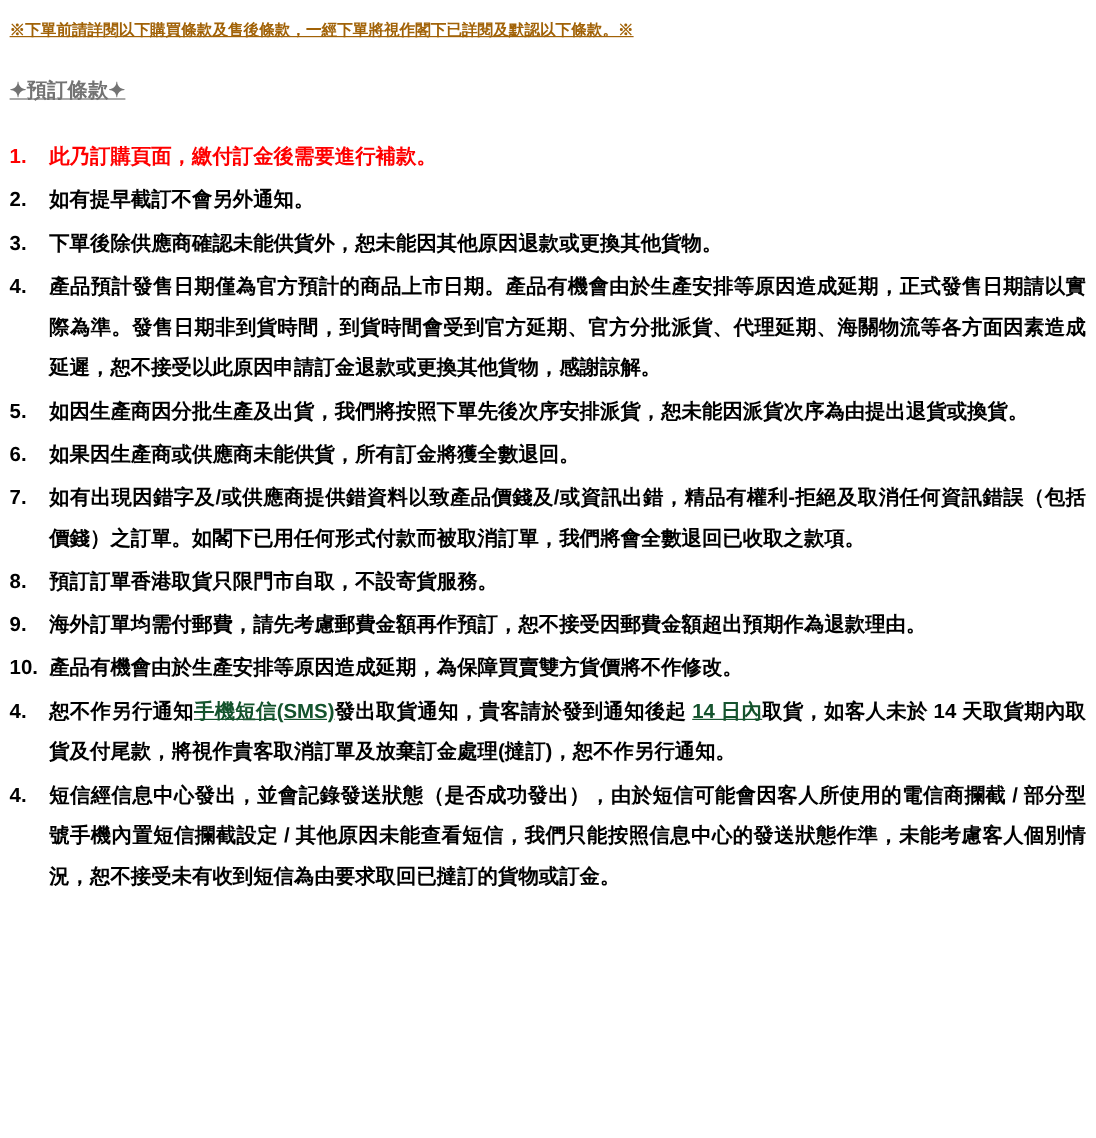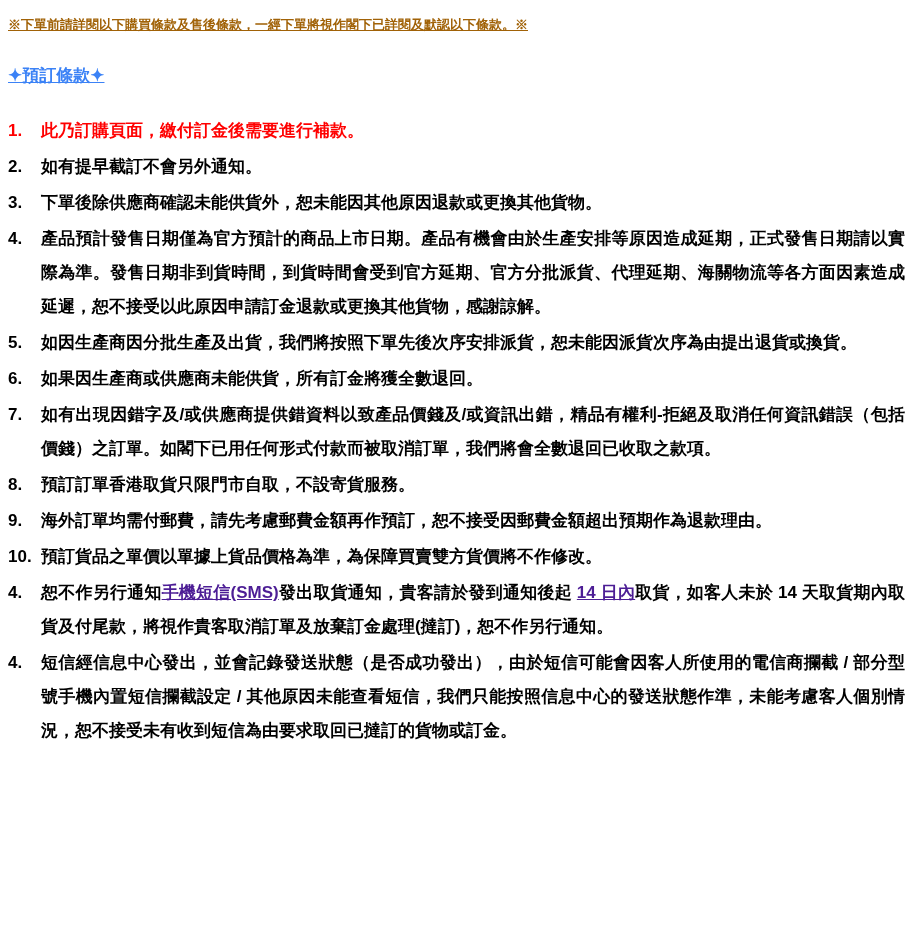--- a/index.html
+++ b/index.html
@@ -18,21 +18,21 @@
     font-size: 17px;
   }
   .notice {
     color: #a16207;
     text-decoration: underline;
     font-size: 13px;
     line-height: 26px;
     margin: 0 0 26px 0;
   }
   .section-title {
-    color: #3b82f6;
+    color: #737373;
     text-decoration: underline;
     font-size: 17px;
     line-height: 24px;
     margin: 0 0 26px 0;
   }
   ol.terms {
     list-style: none;
     margin: 0;
     padding: 0;
   }
@@ -47,21 +47,21 @@
     white-space: nowrap;
   }
   .txt {
     flex: 1;
     text-align: justify;
   }
   .red {
     color: #ff0000;
   }
   .red-underline {
-    color: #4c1d95;
+    color: #14532d;
     text-decoration: underline;
   }
   .link {
     color: #0000ee;
     text-decoration: underline;
     cursor: pointer;
   }
 </style>
 </head>
 <body>
@@ -114,21 +114,21 @@
       <span class="txt">預訂訂單香港取貨只限門市自取，不設寄貨服務。</span>
     </li>
 
     <li class="term">
       <span class="num">9.</span>
       <span class="txt">海外訂單均需付郵費，請先考慮郵費金額再作預訂，恕不接受因郵費金額超出預期作為退款理由。</span>
     </li>
 
     <li class="term">
       <span class="num">10.</span>
-      <span class="txt">預訂貨品之單價以單據上貨品價格為準，為保障買賣雙方貨價將不作修改。</span>
+      <span class="txt">產品有機會由於生產安排等原因造成延期，為保障買賣雙方貨價將不作修改。</span>
     </li>
 
     <li class="term">
       <span class="num">4.</span>
       <span class="txt"><span>恕不作另行通知</span><span class="red-underline">手機短信(SMS)</span><span>發出取貨通知，貴客請於發到通知後起 </span><span class="red-underline">14 日內</span><span>取貨，如客人未於 14 天取貨期內取貨及付尾款，將視作貴客取消訂單及放棄訂金處理(撻訂)，恕不作另行通知。</span></span>
     </li>
 
     <li class="term">
       <span class="num">4.</span>
       <span class="txt">短信經信息中心發出，並會記錄發送狀態（是否成功發出），由於短信可能會因客人所使用的電信商攔截 / 部分型號手機內置短信攔截設定 / 其他原因未能查看短信，我們只能按照信息中心的發送狀態作準，未能考慮客人個別情況，恕不接受未有收到短信為由要求取回已撻訂的貨物或訂金。</span>

